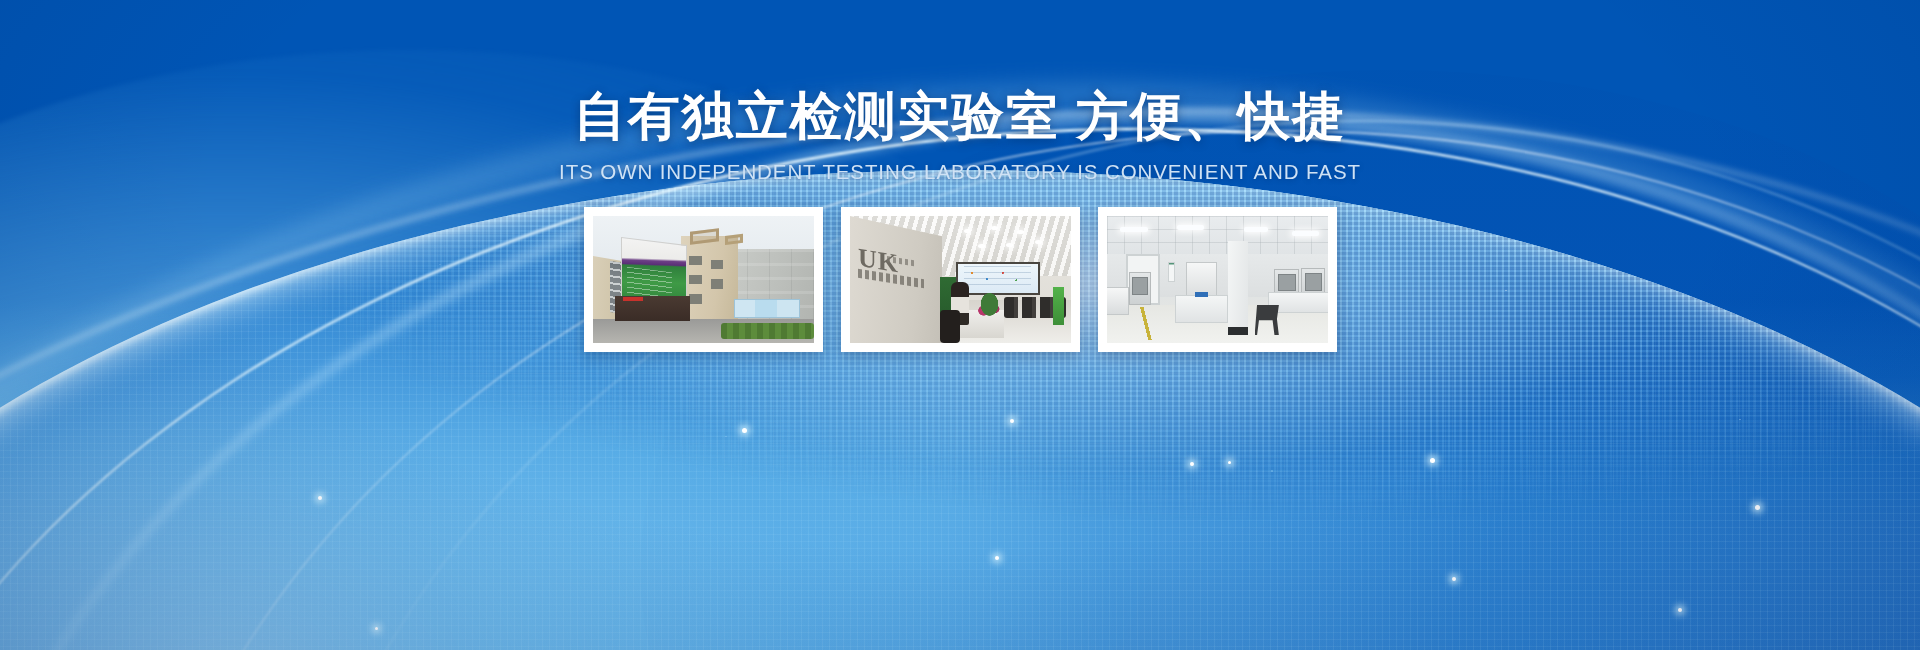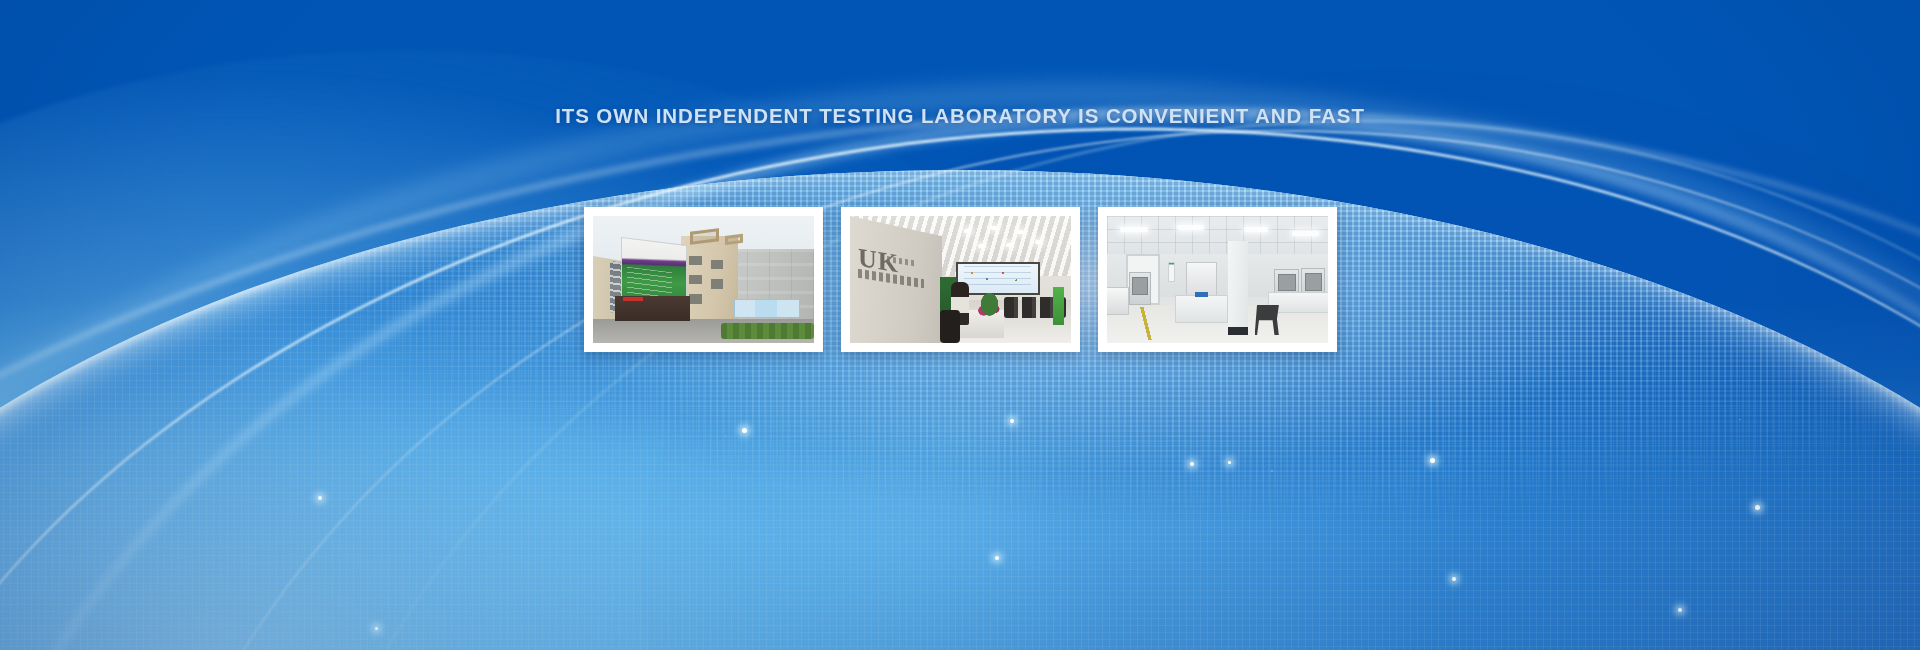--- a/index.html
+++ b/index.html
@@ -116,21 +116,21 @@
     box-shadow:0 0 7px 3px rgba(215,245,255,.85);}
 
   
   .copy{position:absolute;left:0;right:0;top:88px;text-align:center;z-index:6;}
   .headline{
     margin:0;color:#ffffff;font-weight:700;font-size:52px;line-height:1.08;
     letter-spacing:2px;
     text-shadow:0 2px 10px rgba(0,28,72,.45);
     white-space:nowrap;}
   .subline{
-    margin:16px 0 0;color:#cfe2f5;font-size:20.5px;font-weight:700;
+    margin:16px 0 0;color:#cfe2f5;font-size:20.5px;font-weight:400;
     letter-spacing:.9px;white-space:nowrap;
     text-shadow:0 1px 5px rgba(0,30,80,.35);}
 
   
   .cards{position:absolute;left:0;right:0;top:207px;z-index:7;
     display:flex;justify-content:center;align-items:flex-start;gap:18px;}
   .card{background:#ffffff;padding:9px;box-shadow:0 4px 14px rgba(0,22,60,.28);}
   .photo{width:221px;height:127px;overflow:hidden;position:relative;display:block;}
 
   
@@ -292,20 +292,21 @@
   <div class="spark" style="left:1190px;top:462px;width:4px;height:4px;"></div>
   <div class="spark" style="left:1228px;top:461px;width:3px;height:3px;"></div>
   <div class="spark" style="left:1430px;top:458px;width:5px;height:5px;"></div>
   <div class="spark" style="left:1755px;top:505px;width:5px;height:5px;"></div>
   <div class="spark" style="left:1452px;top:577px;width:4px;height:4px;"></div>
   <div class="spark" style="left:1678px;top:608px;width:4px;height:4px;"></div>
   <div class="spark" style="left:995px;top:556px;width:4px;height:4px;"></div>
   <div class="spark" style="left:375px;top:627px;width:3px;height:3px;"></div>
 
   <div class="copy">
+    <h1 class="headline">自有独立检测实验室  方便、快捷</h1>
     <p class="subline">ITS OWN INDEPENDENT TESTING LABORATORY IS CONVENIENT AND FAST</p>
   </div>
 
   <div class="cards">
 
     <div class="card">
       <div class="photo p1">
         <div class="sky"></div>
         <div class="blockR"></div>
         <div class="blockL"></div>

